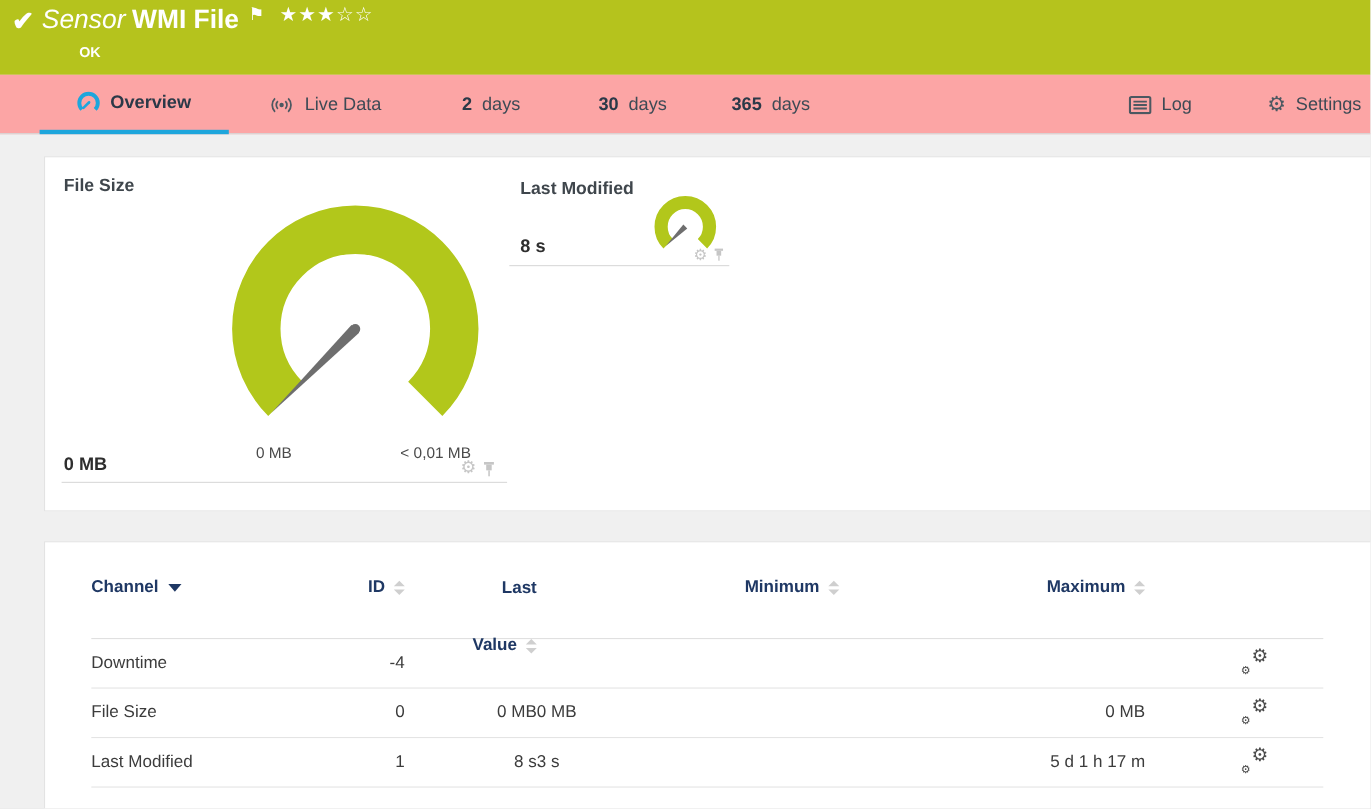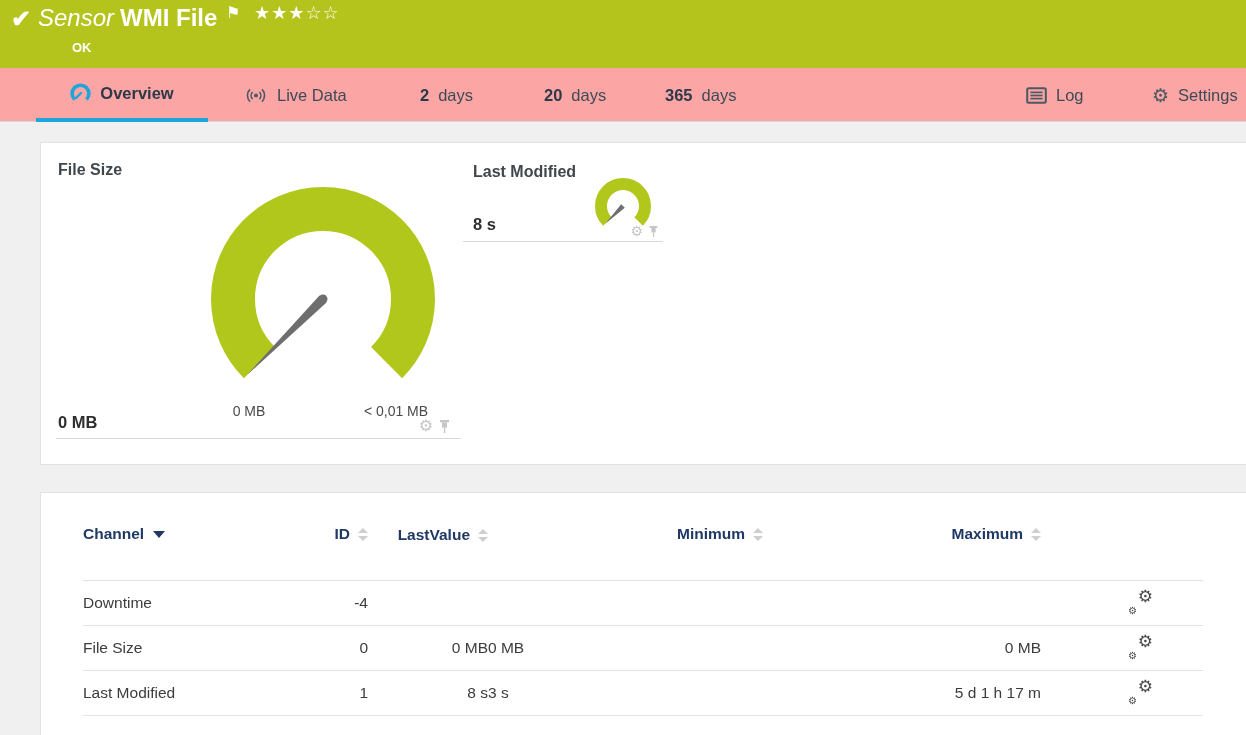--- a/index.html
+++ b/index.html
@@ -59,22 +59,22 @@
   .col-last    { width:120px; text-align:right; }
   .col-min     { width:275px; text-align:left; }
   .col-max     { width:278px; text-align:right; }
   .col-actions { width:112px; display:flex; justify-content:flex-end; }
   .hdr-cell { display:flex; justify-content:flex-end; align-items:center; }
   .hdr-left { justify-content:flex-start;text-align:center; }
   .sort-pair { display:inline-flex; flex-direction:column; gap:3px; margin-left:8px; }
   .sort-pair .up   { width:0;height:0;border-left:5px solid transparent;border-right:5px solid transparent;border-bottom:5px solid #cfcfcf; }
   .sort-pair .down { width:0;height:0;border-left:5px solid transparent;border-right:5px solid transparent;border-top:5px solid #cfcfcf; }
   .caret-down { display:inline-block;width:0;height:0;border-left:6px solid transparent;border-right:6px solid transparent;border-top:7px solid #1f3864;margin-left:9px; }
-  .two-line { display:flex; flex-direction:row; align-items:flex-end; line-height:1.35; }
-  .two-line .second { display:flex; align-items:center; }
+  .two-line { display:flex; flex-direction:column; align-items:flex-end; line-height:1.35; }
+  .two-line .second { display:flex; align-items:center;margin-top:31px; }
   .row-gear { position:relative; width:26px; height:24px; cursor:pointer; }
   .row-gear .g1 { position:absolute; right:0; top:-3px; font-size:17px; color:#4a4a4a; line-height:1; }
   .row-gear .g2 { position:absolute; left:1px; bottom:-1px; font-size:10px; color:#4a4a4a; line-height:1; }
 </style>
 </head>
 <body>
 
 <div class="page">
 
   <div class="topbar">
@@ -106,21 +106,21 @@
             <path d="M18 3.4 a8.6 8.6 0 0 1 0 12.2" fill="none" stroke="#4c5861" stroke-width="1.6"></path>
           </svg>
       </span>
       <span>Live Data</span>
     </div>
     <div class="tab tab-2d">
       <span class="num">2</span>
       <span>days</span>
     </div>
     <div class="tab tab-30d">
-      <span class="num">20</span>
+      <span class="num">30</span>
       <span>days</span>
     </div>
     <div class="tab tab-365d">
       <span class="num">365</span>
       <span>days</span>
     </div>
     <div class="tab tab-log">
       <span class="icon">
         <svg width="21" height="17" viewBox="0 0 21 17">
             <rect x="1.2" y="1.2" width="18.6" height="14.6" rx="1.5" fill="none" stroke="#4c5861" stroke-width="2"></rect>

